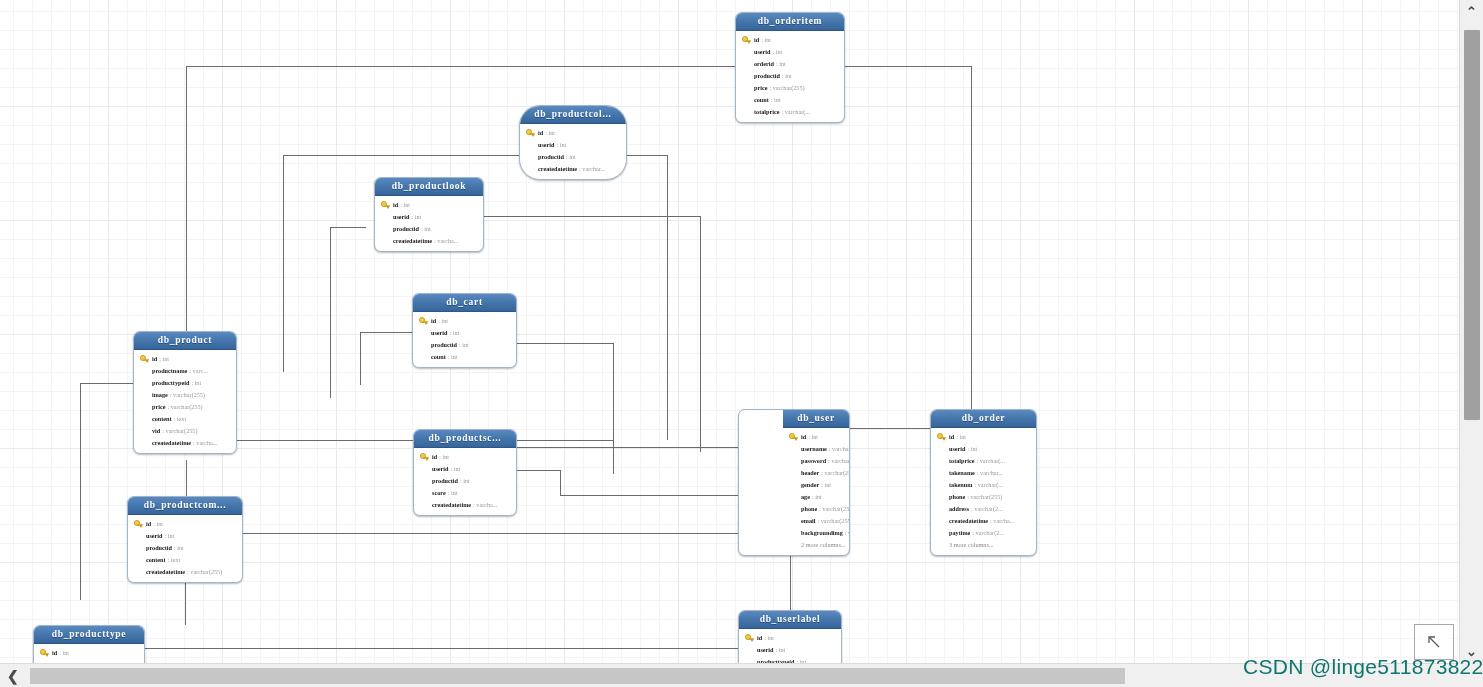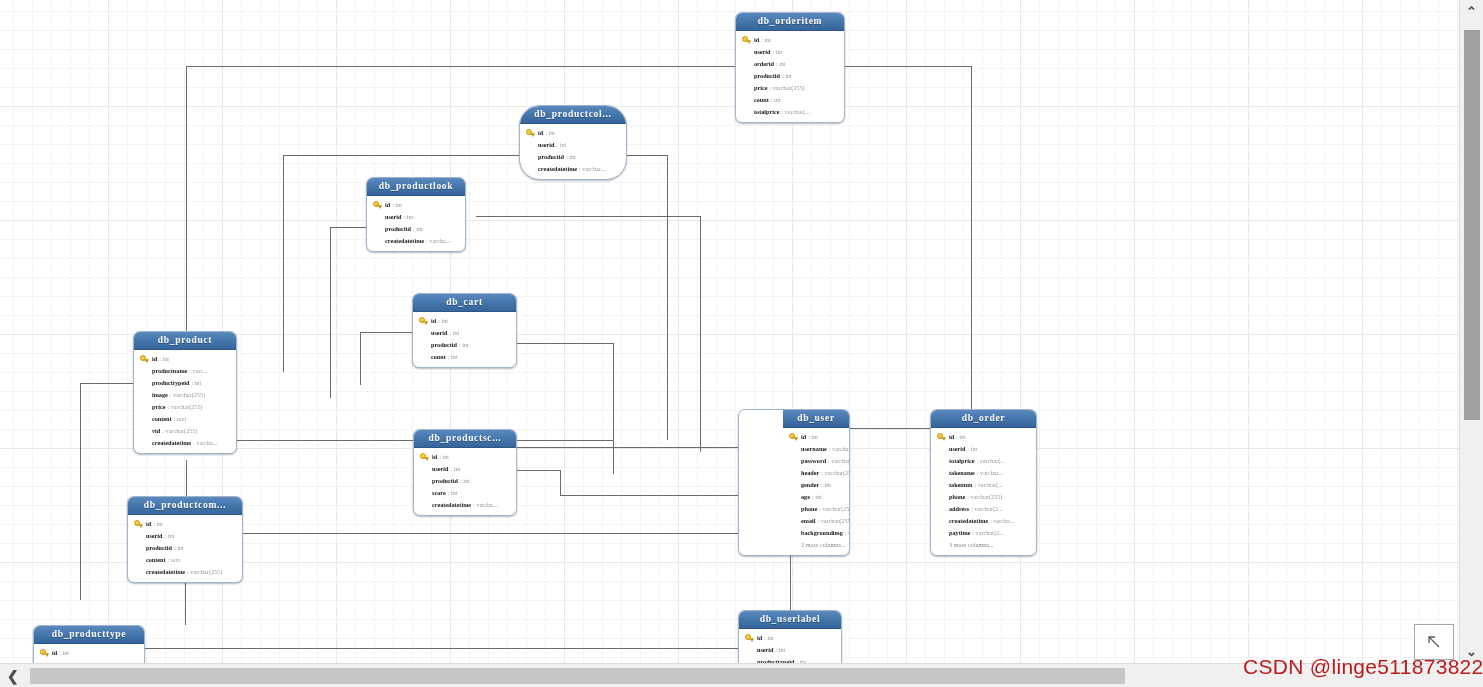--- a/index.html
+++ b/index.html
@@ -94,21 +94,21 @@
   
   .navbox{
     position:absolute;left:1414px;top:624px;width:40px;height:36px;
     border:1px solid #a8a8a8;background:rgba(255,255,255,.65);box-sizing:border-box;
   }
   .navbox svg{position:absolute;left:10px;top:8px;}
 
   
   .wm{
     position:absolute;left:1243px;top:655px;
-    font-size:21px;color:#b91c1c;letter-spacing:.3px;
+    font-size:21px;color:#0f766e;letter-spacing:.3px;
     pointer-events:none;white-space:nowrap;
   }
 </style>
 </head>
 <body>
 
 <div id="app">
 
   <div id="canvas">
 
@@ -218,21 +218,21 @@
               <span class="cname">productid</span>
               <span class="ctype">: int</span>
             </div>
             <div class="row">
               <span class="key-sp"></span>
               <span class="cname">createdatetime</span>
               <span class="ctype">: varchar...</span>
             </div>
           </div>
         </div>
-        <div class="tbl" style="left: 366px; top: 177px; width: 100px;">
+        <div class="tbl" style="left: 374px; top: 177px; width: 110px;">
           <div class="tbl-hd">db_productlook</div>
           <div class="tbl-body">
             <div class="row">
               <span class="key">
                 <svg width="9" height="9" viewBox="0 0 9 9">
                   <circle cx="3" cy="3" r="2.6" fill="#f5cb3c" stroke="#b8860b" stroke-width=".7"></circle>
                   <rect x="4" y="4.2" width="4.4" height="1.5" fill="#f5cb3c" stroke="#b8860b" stroke-width=".5"></rect>
                   <rect x="6.4" y="5.4" width="1.4" height="1.6" fill="#f5cb3c" stroke="#b8860b" stroke-width=".5"></rect>
                 </svg>
               </span>

